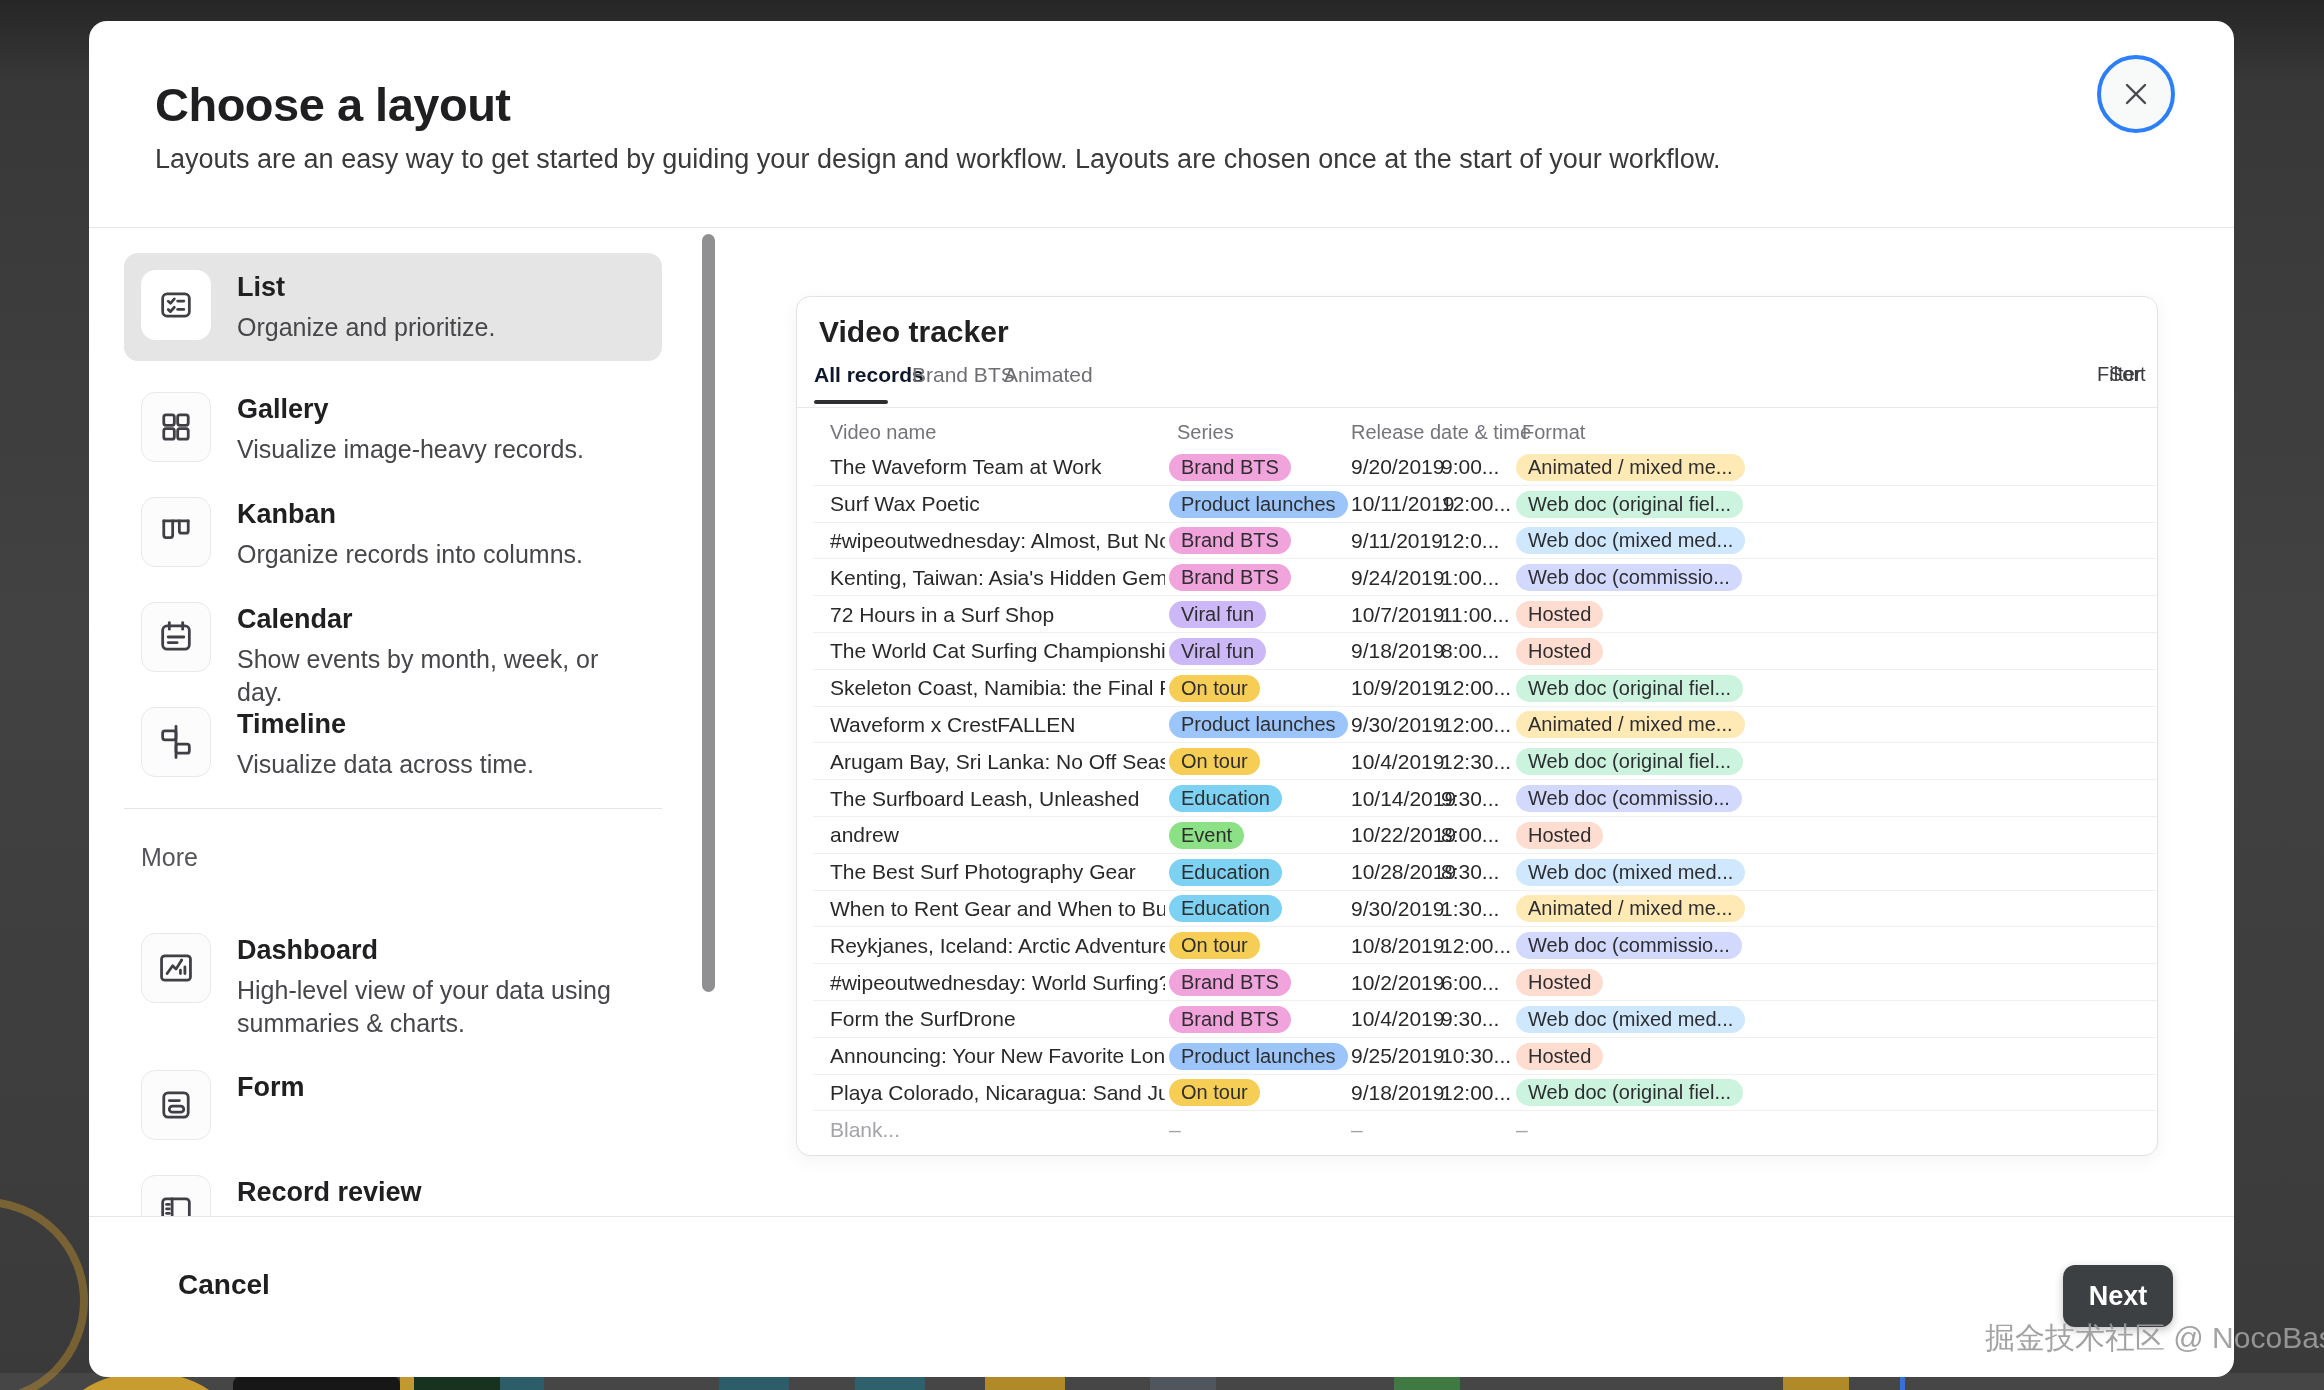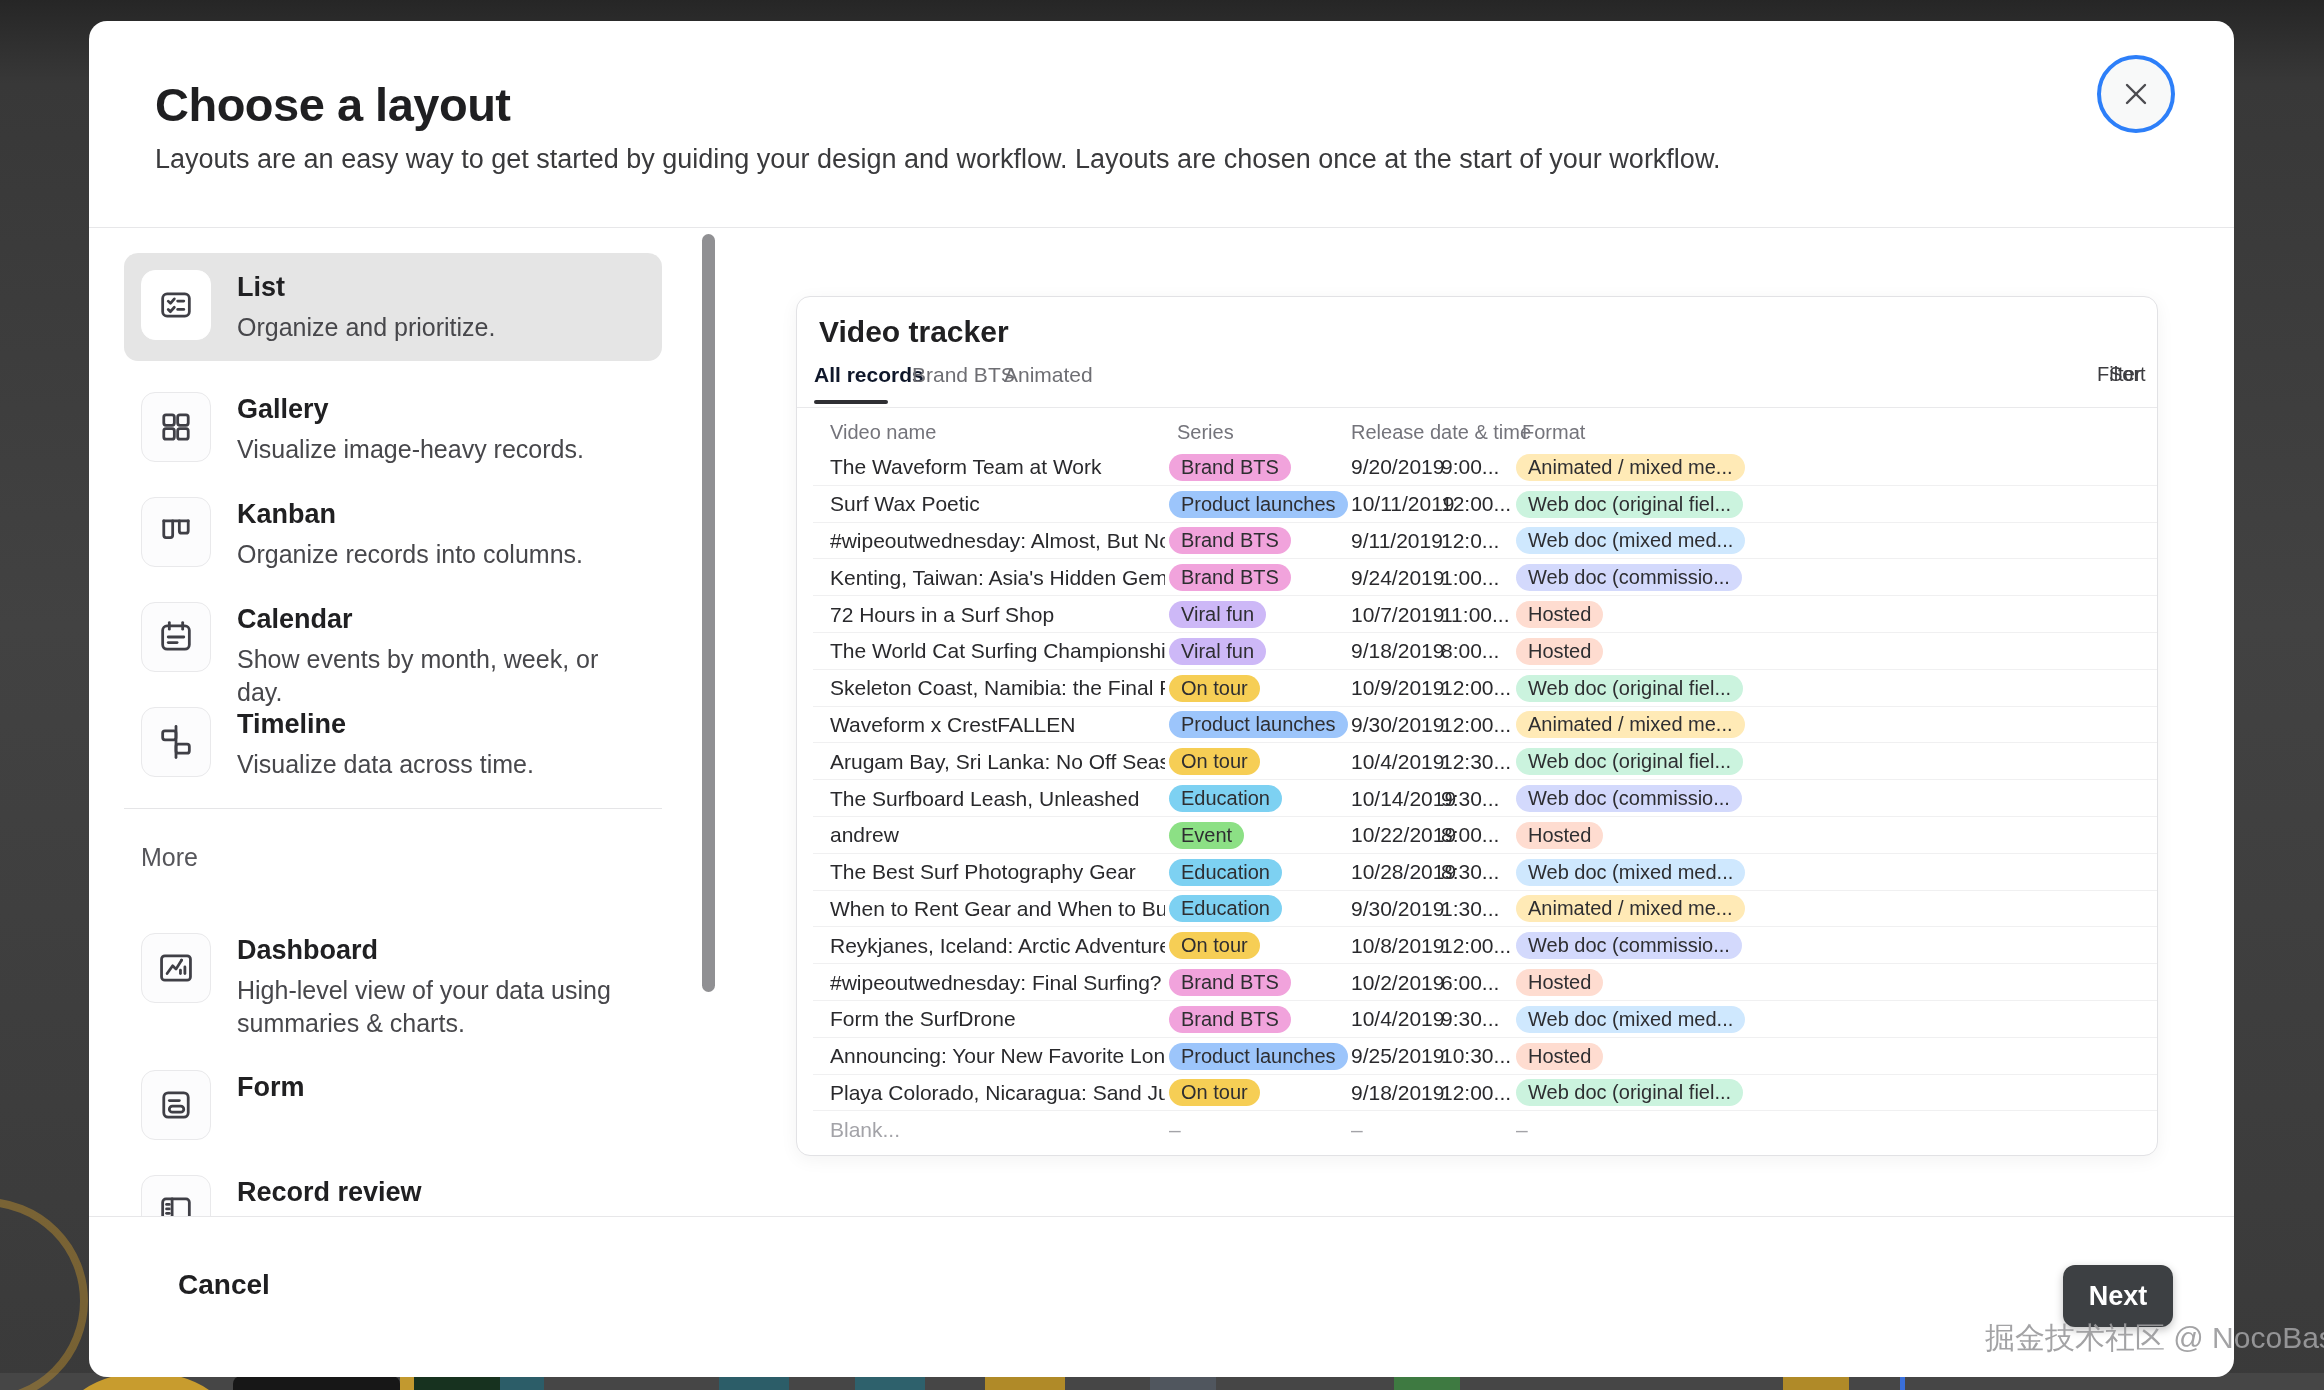--- a/index.html
+++ b/index.html
@@ -404,21 +404,21 @@
               <span class="pill" style="background: rgb(246, 206, 85);">On tour</span>
             </div>
     <div class="cell c-date">10/8/2019</div>
     <div class="cell c-time">12:00...</div>
     <div class="cell c-format">
               <span class="pill" style="background: rgb(211, 217, 252);">Web doc (commissio...</span>
             </div>
   </div>
 
   <div class="trow">
-    <div class="cell c-name">#wipeoutwednesday: Final Surfing?</div>
+    <div class="cell c-name">#wipeoutwednesday: World Surfing?</div>
     <div class="cell c-series">
               <span class="pill" style="background: rgb(241, 163, 220);">Brand BTS</span>
             </div>
     <div class="cell c-date">10/2/2019</div>
     <div class="cell c-time">6:00...</div>
     <div class="cell c-format">
               <span class="pill" style="background: rgb(254, 220, 208);">Hosted</span>
             </div>
   </div>
 

